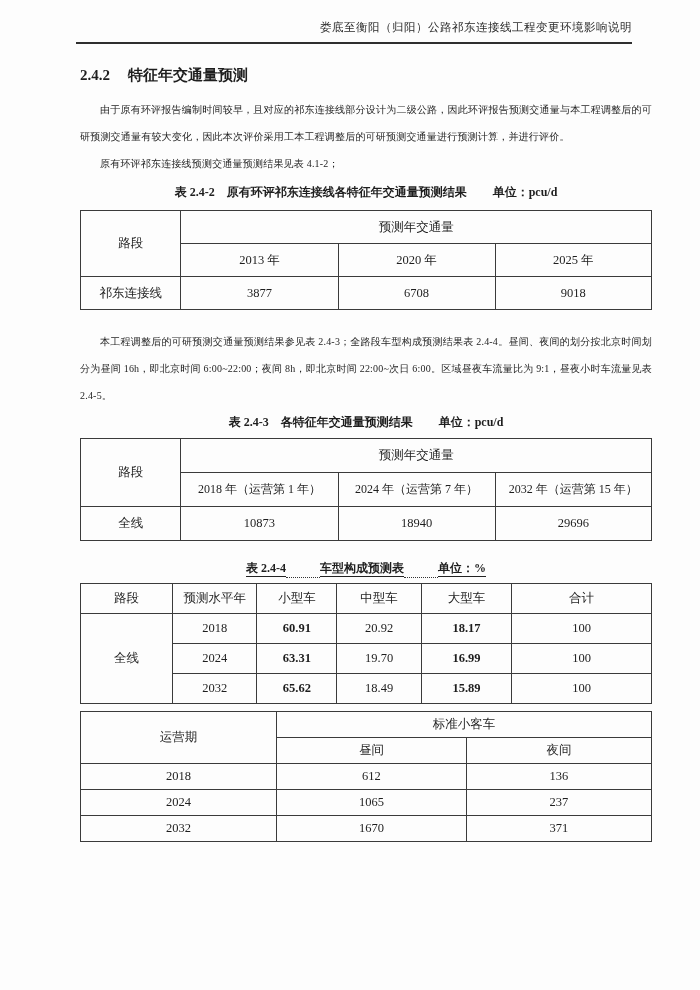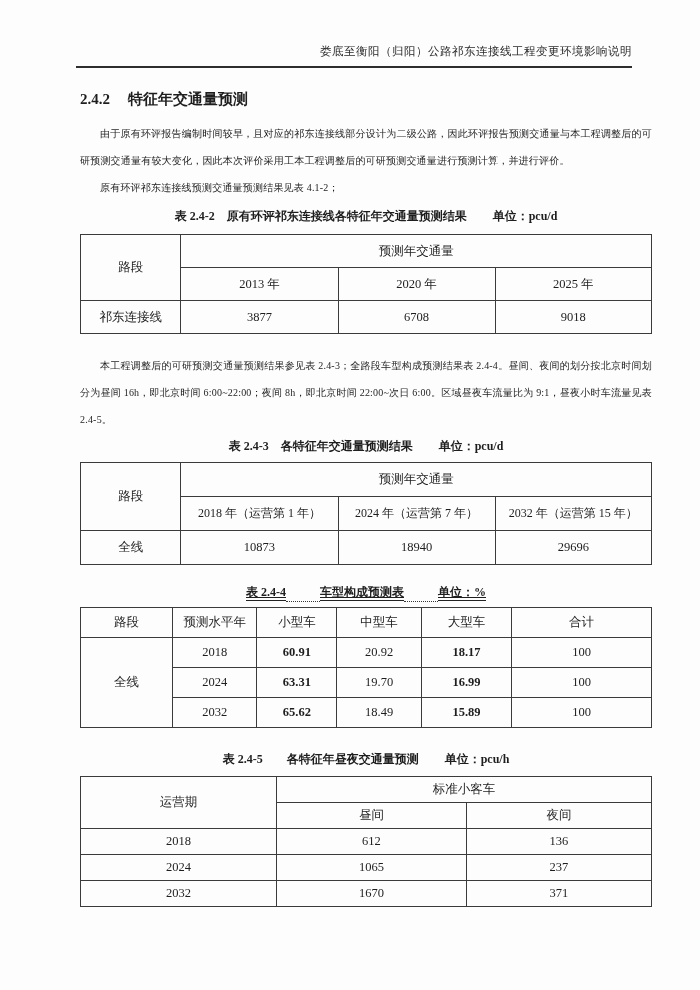--- a/index.html
+++ b/index.html
@@ -2,21 +2,21 @@
 <html lang="zh"><head>
 <meta charset="utf-8">
 <style>
   html,body{margin:0;padding:0;}
   body{
     width:700px;height:990px;background:#fdfdfd;color:#1e1e1e;
     font-family:"Liberation Serif","DejaVu Serif",serif;
     position:relative;overflow:hidden;
   }
   .page-header{
-    margin:0 68px 0 76px;padding-top:44px;padding-bottom:7px;
+    margin:0 68px 0 76px;padding-top:20px;padding-bottom:7px;
     border-bottom:2px solid #2e2e2e;
     text-align:right;font-size:11.5px;color:#2a2a2a;letter-spacing:.5px;
   }
   .content{margin:0 48px 0 80px;}
   .section-heading{
     margin:20px 0 0;font-size:15px;font-weight:bold;line-height:22px;
   }
   .section-heading .sec-no{margin-right:18px;}
   .para{
     margin:10px 0 0;text-indent:2em;text-align:justify;
@@ -36,21 +36,21 @@
   td{
     border:1px solid #3b3b3b;text-align:center;vertical-align:middle;
     padding:2px 3px;overflow:hidden;white-space:nowrap;
   }
   .t242{margin-top:8px;} .t242 td{height:28px;}
   .t243{margin-top:6px;} .t243 td{height:29px;}
   .t243 .yr{font-size:12px;}
   .t244{margin-top:5px;} .t244 td{height:25px;}
   .t245{margin-top:7px;} .t245 td{height:21px;}
   .cap242{margin-top:6px;} .cap243{margin-top:4px;}
-  .cap244{margin-top:18px;text-decoration:underline;} .cap245{margin-top:22px;}
+  .cap244{margin-top:18px;} .cap245{margin-top:22px;}
   .p2{margin-top:18px;}
   .bold-val{font-weight:bold;}
 </style>
 </head>
 <body>
 
 <div class="page-header">
   <span>娄底至衡阳（归阳）公路祁东连接线工程变更环境影响说明</span>
 </div>
 
@@ -165,23 +165,20 @@
     <tr>
       <td>2032</td>
       <td class="bold-val">65.62</td>
       <td>18.49</td>
       <td class="bold-val">15.89</td>
       <td>100</td>
     </tr>
   </tbody>
     </table>
 
-  <div class="tbl-caption cap245">
-    <span>表 2.4-5　　各特征年昼夜交通量预测</span><span class="cap-unit">单位：pcu/h</span>
-  </div>
 
   <table class="t245">
     <colgroup>
         <col style="width:34.3%">
         <col style="width:33.3%">
         <col style="width:32.4%">
       </colgroup>
     <tbody>
         <tr>
       <td rowspan="2">运营期</td>

